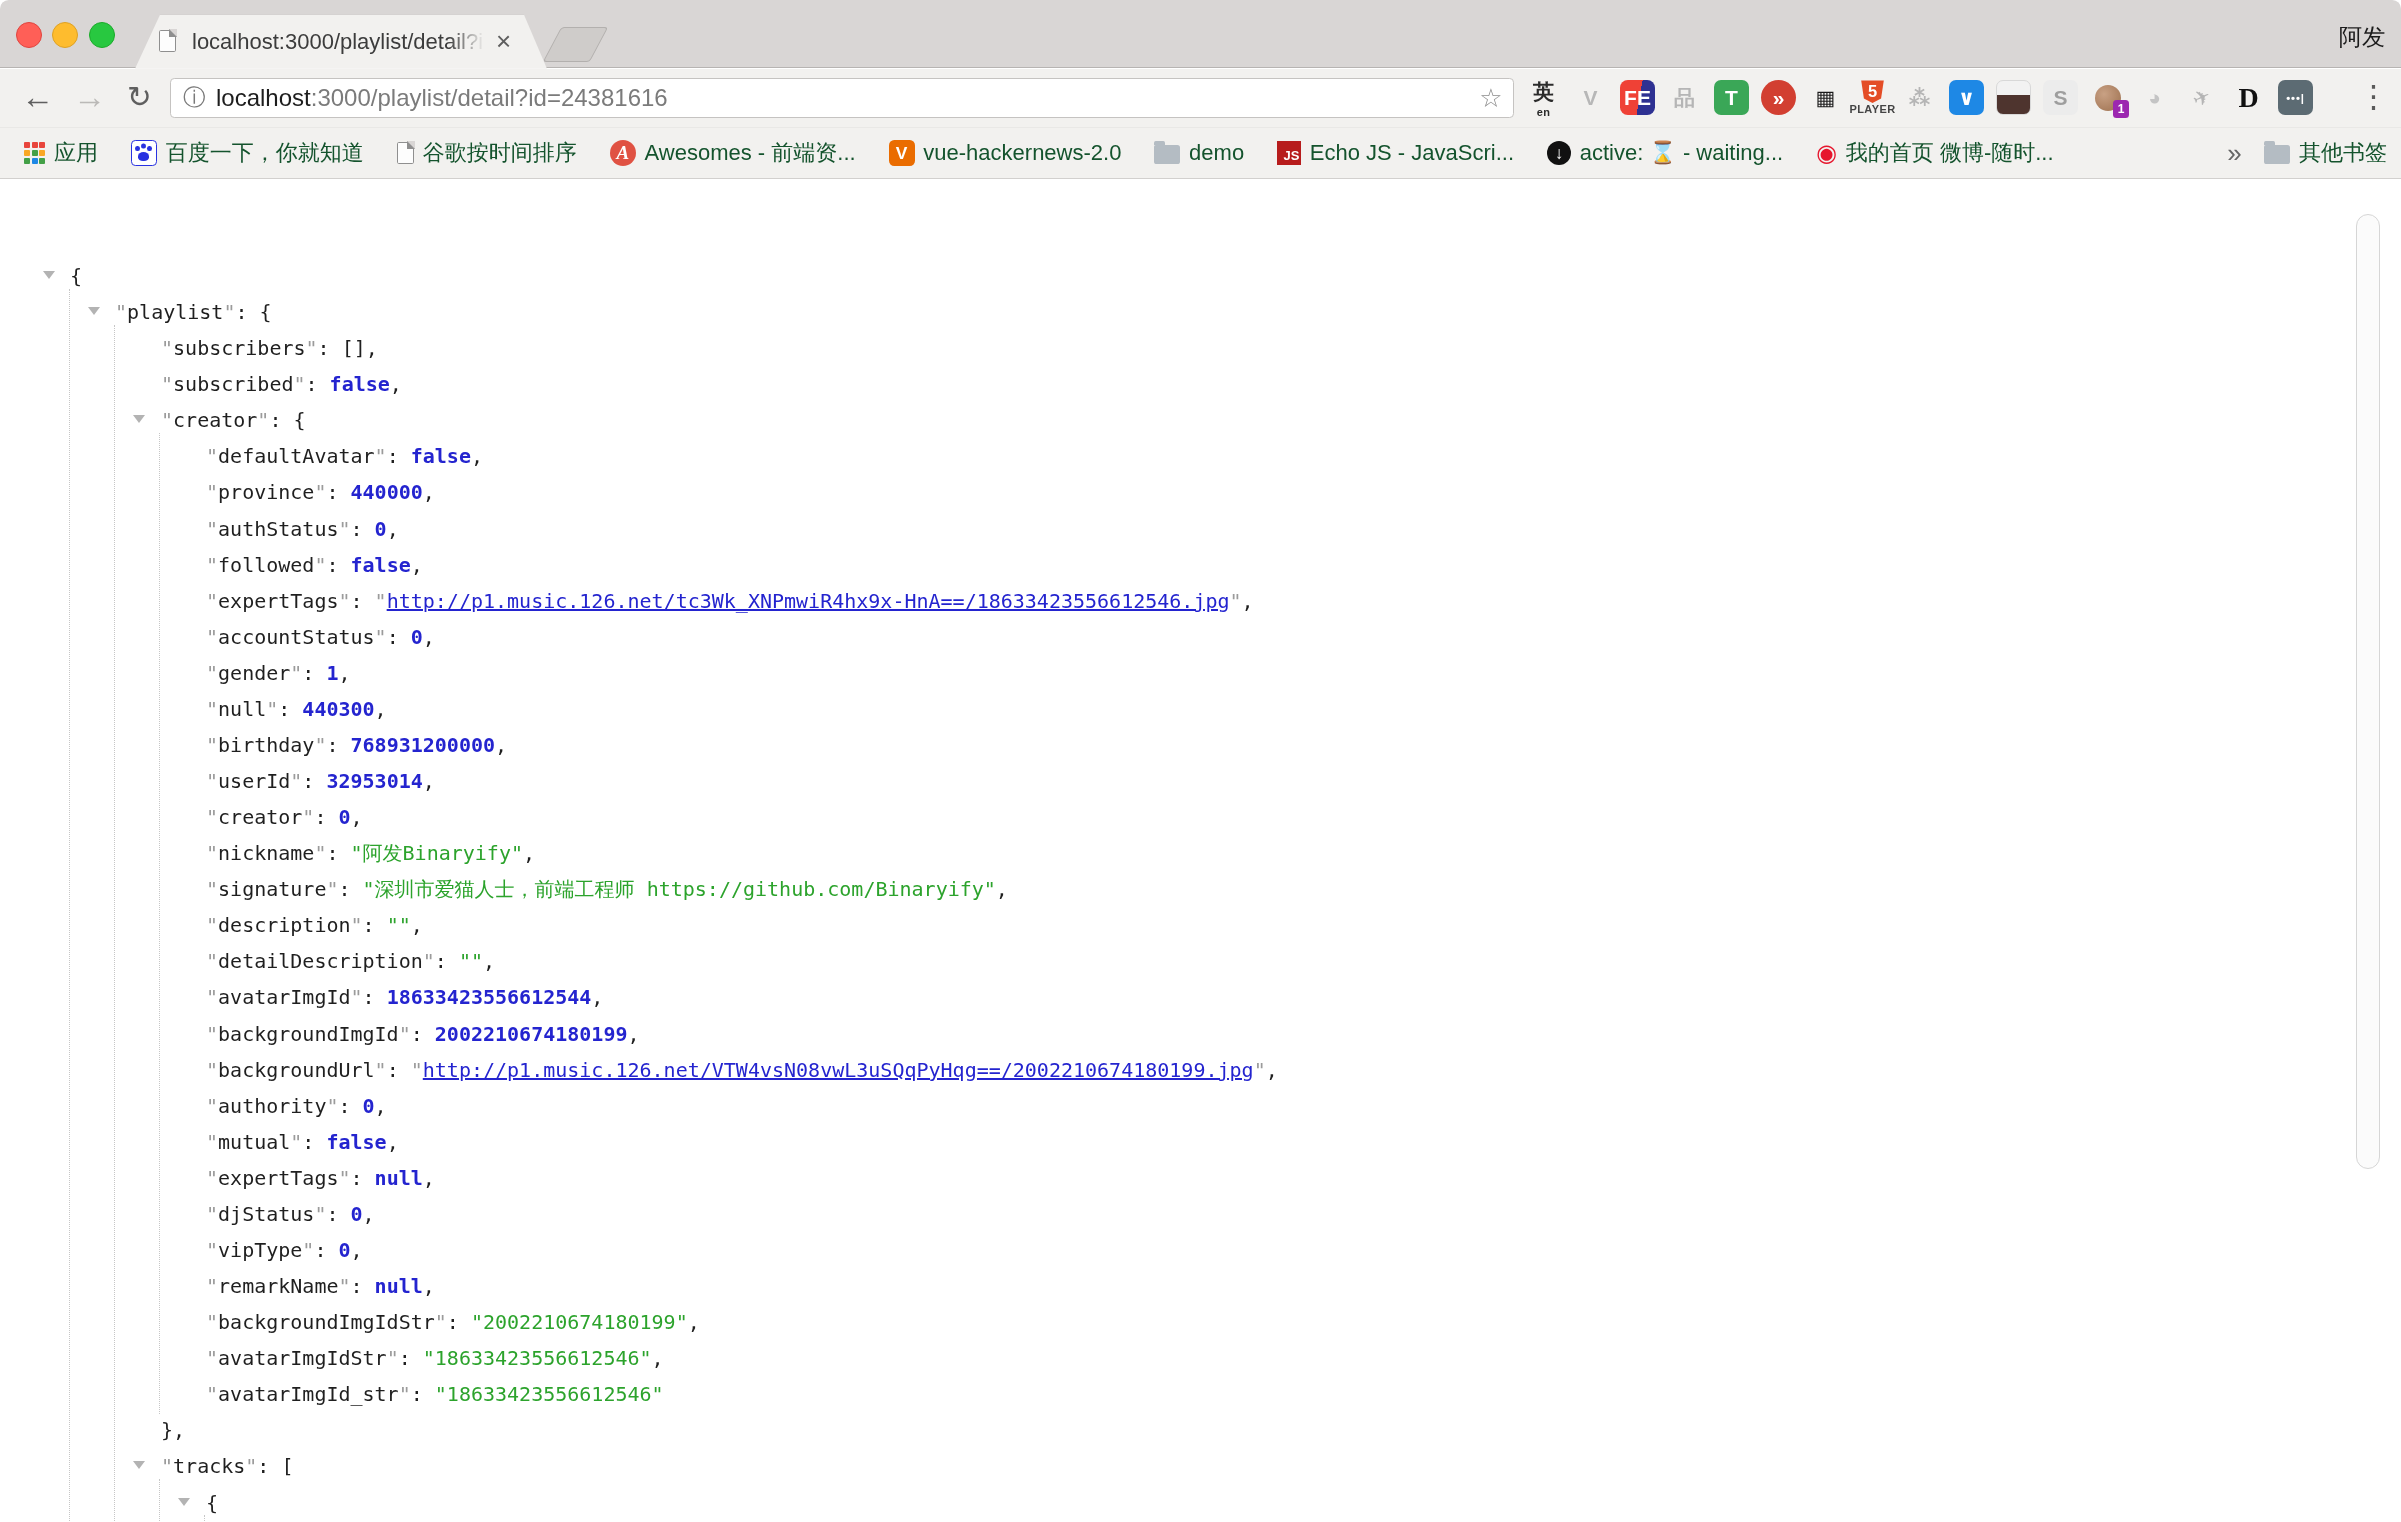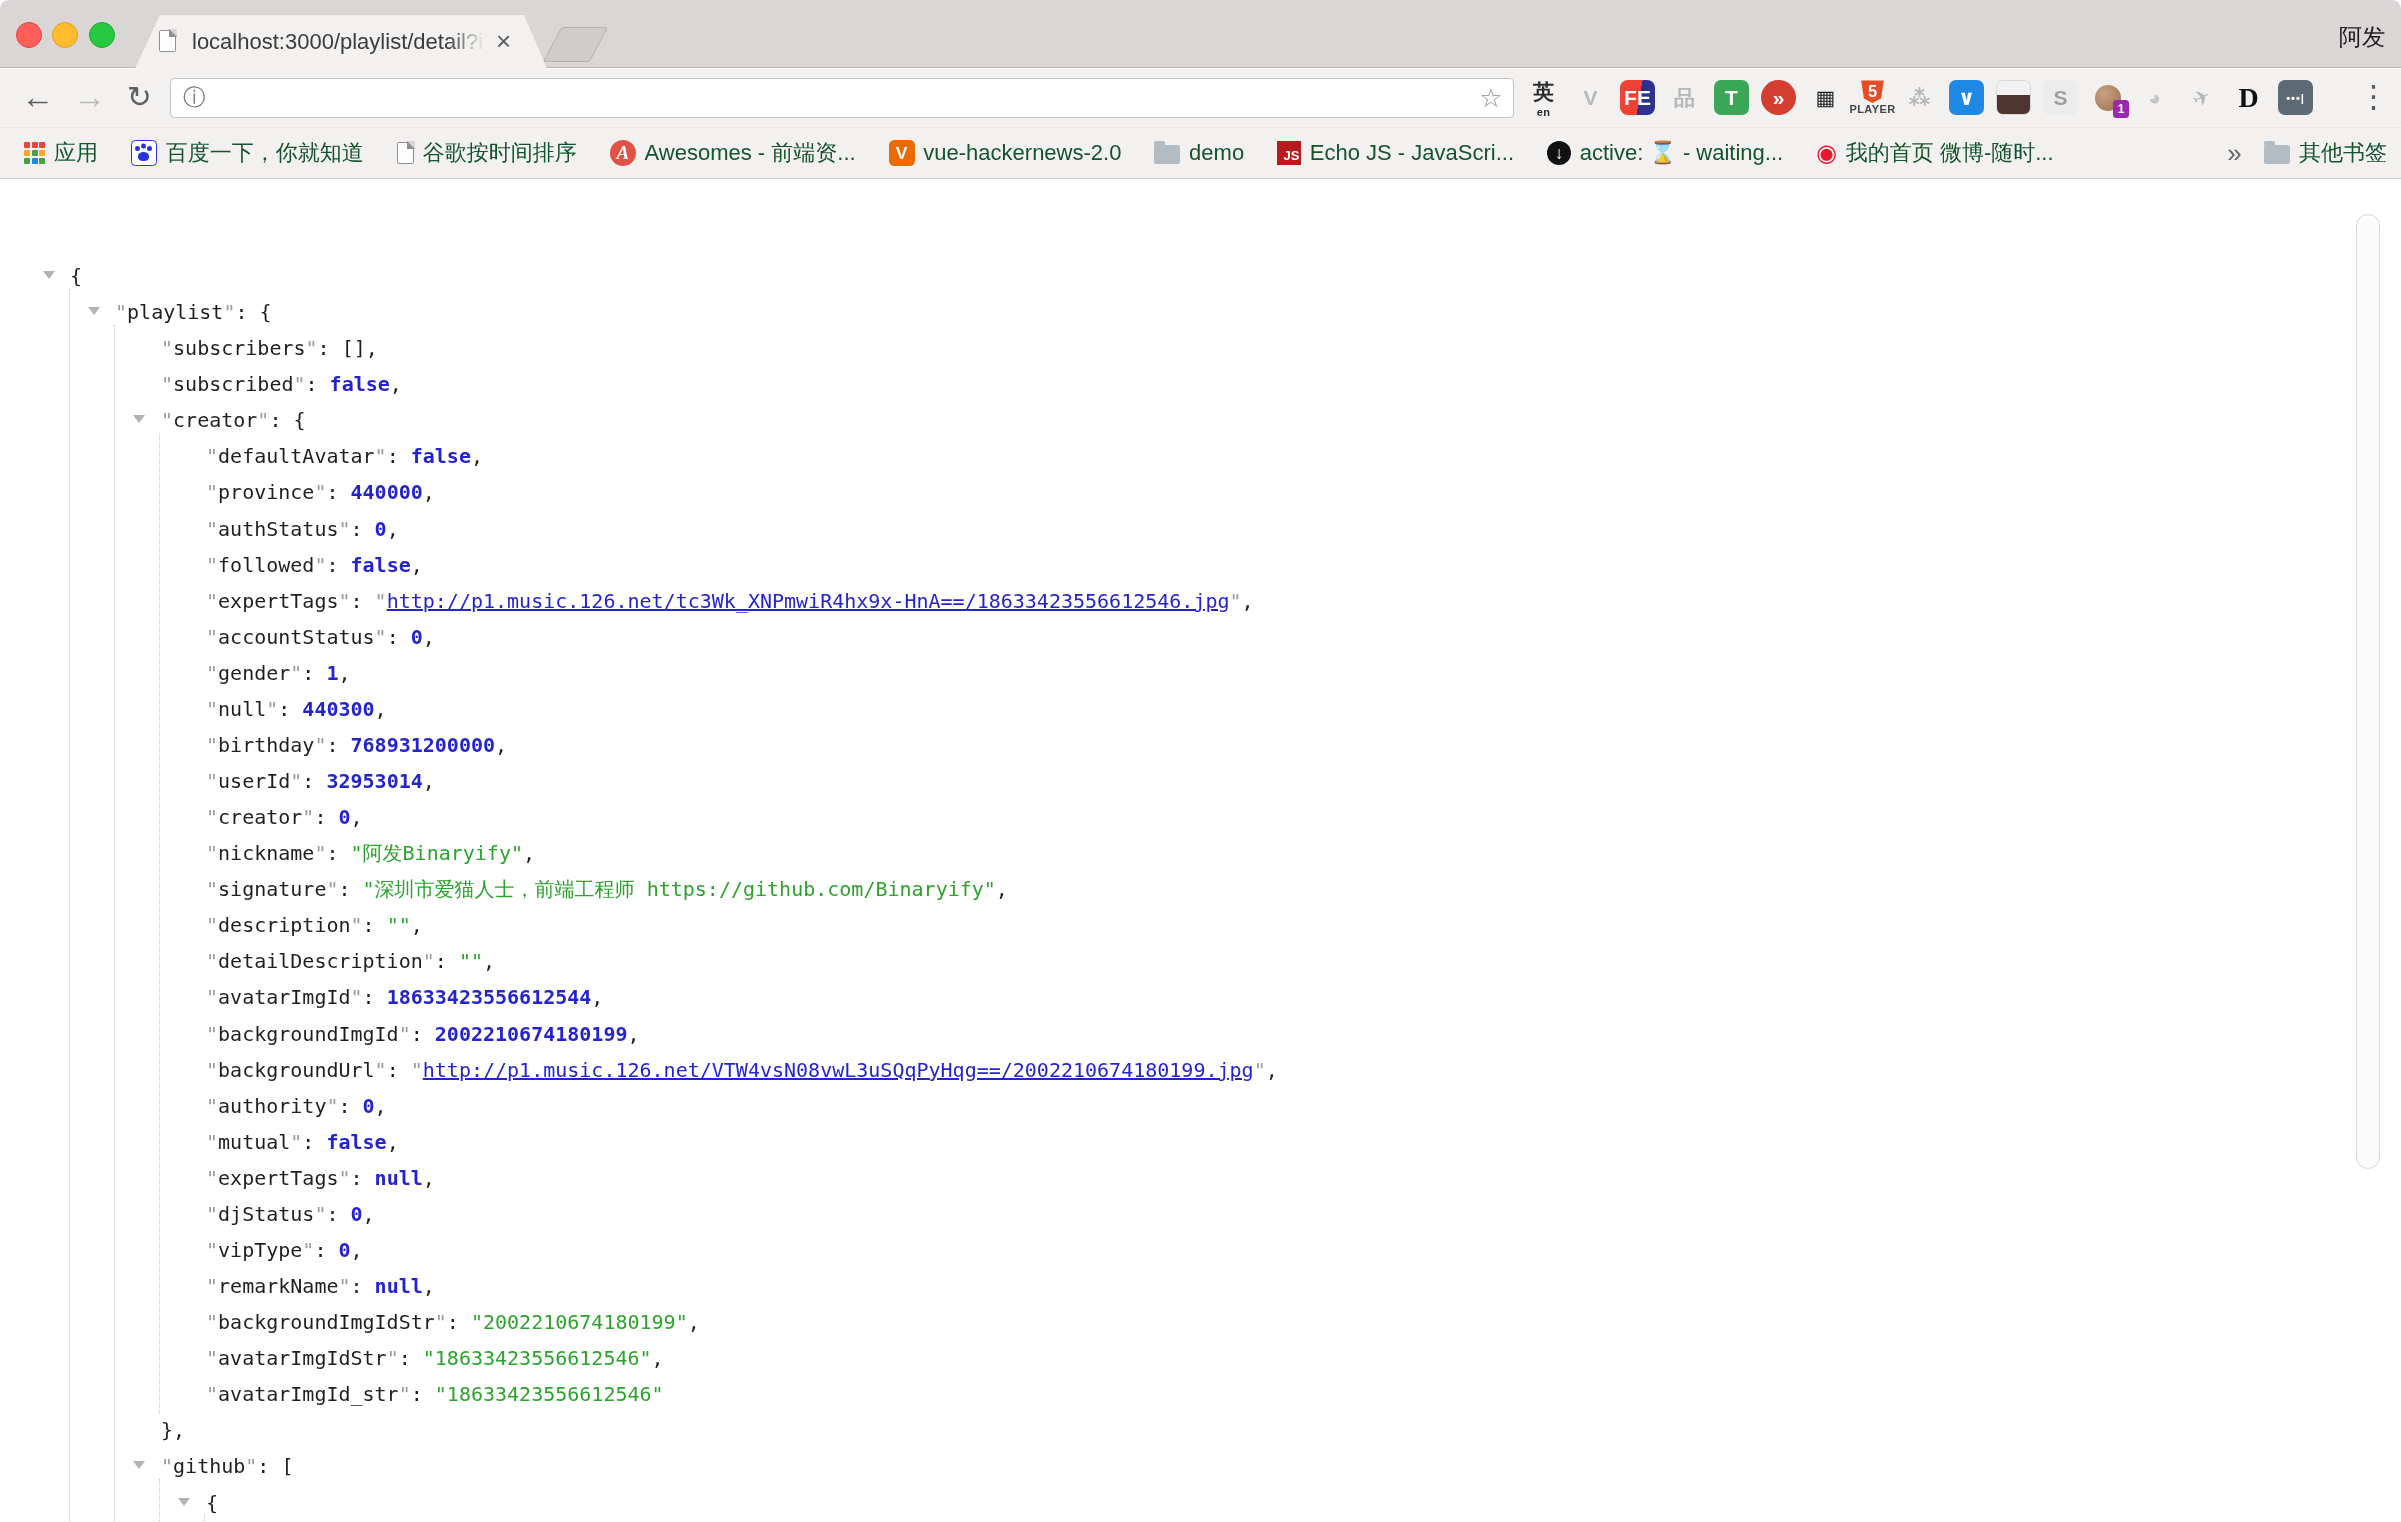--- a/index.html
+++ b/index.html
@@ -145,20 +145,21 @@
     <div class="newtab"></div>
     <div class="profile">阿发</div>
   </div>
 
   <div class="toolbar">
     <span class="navic" style="left:21px;color:#5f5f5f;">←</span>
     <span class="navic" style="left:73px;color:#bbb9b7;">→</span>
     <span class="navic" style="left:127px;color:#5f5f5f;font-size:29.5px;">↻</span>
     <div class="omnibox">
       <span class="omni-info">ⓘ</span>
+      <span class="omni-url"><span class="host">localhost</span><span class="rest">:3000/playlist/detail?id=24381616</span></span>
       <span class="omni-star">☆</span>
     </div>
     <div class="extrow">
         <div class="ext ext-translate" style="color: rgb(43, 43, 43);">
           <span class="g">英</span>
           <span class="sub">en</span>
         </div>
         <div class="ext ext-vue-devtools" style="color: rgb(183, 183, 183);">
           <span class="g">V</span>
         </div>
@@ -316,18 +317,18 @@
       <div class="json-line" style="top: 945px; padding-left: 206px;"><span class="jq">"</span><span class="jk">mutual</span><span class="jq">"</span><span class="jp">: </span><span class="jn">false</span><span class="jp">,</span></div>
       <div class="json-line" style="top: 981px; padding-left: 206px;"><span class="jq">"</span><span class="jk">expertTags</span><span class="jq">"</span><span class="jp">: </span><span class="jn">null</span><span class="jp">,</span></div>
       <div class="json-line" style="top: 1017px; padding-left: 206px;"><span class="jq">"</span><span class="jk">djStatus</span><span class="jq">"</span><span class="jp">: </span><span class="jn">0</span><span class="jp">,</span></div>
       <div class="json-line" style="top: 1053px; padding-left: 206px;"><span class="jq">"</span><span class="jk">vipType</span><span class="jq">"</span><span class="jp">: </span><span class="jn">0</span><span class="jp">,</span></div>
       <div class="json-line" style="top: 1089px; padding-left: 206px;"><span class="jq">"</span><span class="jk">remarkName</span><span class="jq">"</span><span class="jp">: </span><span class="jn">null</span><span class="jp">,</span></div>
       <div class="json-line" style="top: 1125px; padding-left: 206px;"><span class="jq">"</span><span class="jk">backgroundImgIdStr</span><span class="jq">"</span><span class="jp">: </span><span class="js">"2002210674180199"</span><span class="jp">,</span></div>
       <div class="json-line" style="top: 1161px; padding-left: 206px;"><span class="jq">"</span><span class="jk">avatarImgIdStr</span><span class="jq">"</span><span class="jp">: </span><span class="js">"18633423556612546"</span><span class="jp">,</span></div>
       <div class="json-line" style="top: 1197px; padding-left: 206px;"><span class="jq">"</span><span class="jk">avatarImgId_str</span><span class="jq">"</span><span class="jp">: </span><span class="js">"18633423556612546"</span></div>
       <div class="json-line" style="top: 1233px; padding-left: 161px;"><span class="jp">},</span></div>
       <span class="tri" style="left: 133px; top: 1282px;"></span>
-      <div class="json-line" style="top: 1269px; padding-left: 161px;"><span class="jq">"</span><span class="jk">github</span><span class="jq">"</span><span class="jp">: [</span></div>
+      <div class="json-line" style="top: 1269px; padding-left: 161px;"><span class="jq">"</span><span class="jk">tracks</span><span class="jq">"</span><span class="jp">: [</span></div>
       <span class="tri" style="left: 178px; top: 1319px;"></span>
       <div class="json-line" style="top: 1306px; padding-left: 206px;"><span class="jp">{</span></div>
     </div>
 </div>
 
 
 </body></html>

